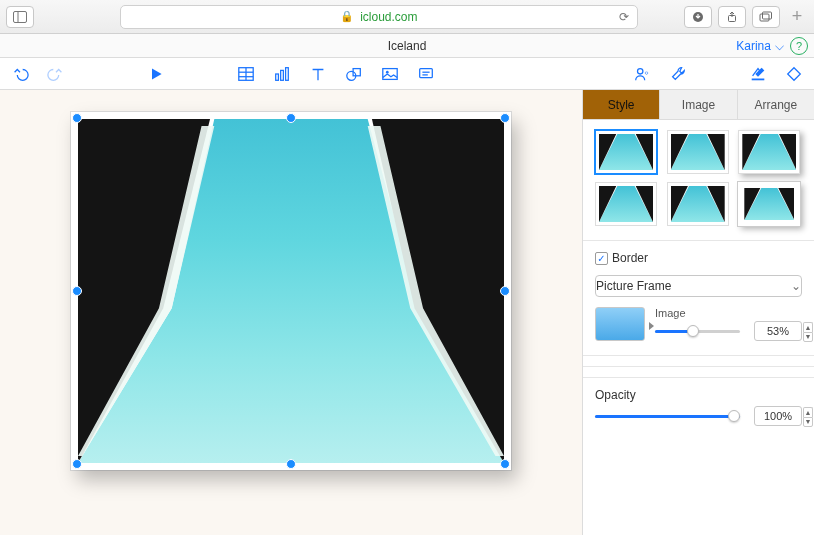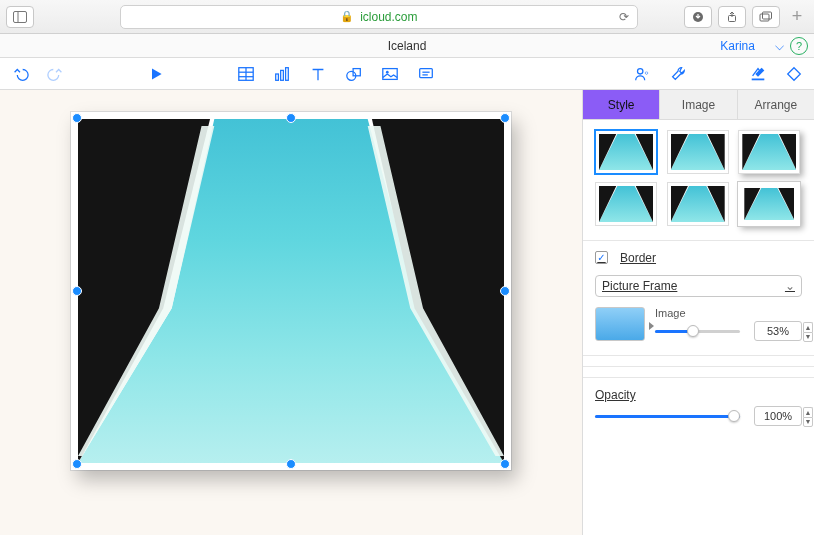--- a/index.html
+++ b/index.html
@@ -9,21 +9,21 @@
   .chrome { height: 34px; background: linear-gradient(#f7f7f7,#ececec); border-bottom: 1px solid #d0d0d0; display:flex; align-items:center; padding: 0 6px; gap:6px; }
   .chrome .sidebar-btn, .chrome .cbtn { width:28px; height:22px; border:1px solid #c8c8c8; border-radius:4px; background:#fff; display:flex; align-items:center; justify-content:center; color:#6a6a6a; }
   .chrome .addr { flex:1; display:flex; align-items:center; justify-content:center; gap:6px; height:24px; margin:0 40px 0 80px; border:1px solid #d0d0d0; border-radius:5px; background:#fff; color:#2a9d3a; font-size:12px; position:relative; }
   .chrome .addr .lock { color:#7a7a7a; font-size:11px; }
   .chrome .addr .reload { position:absolute; right:8px; color:#7a7a7a; }
   .chrome .right { display:flex; gap:6px; }
   .chrome .plus { width:22px; height:22px; display:flex; align-items:center; justify-content:center; color:#9a9a9a; font-size:18px; }
 
   
   .titlebar { height:24px; border-bottom:1px solid #dcdcdc; display:flex; align-items:center; justify-content:center; position:relative; background:#fafafa; font-size:12px; }
-  .titlebar .user { position:absolute; right:30px; color:#1a74ff; display:flex; align-items:center; gap:20px; }
+  .titlebar .user { position:absolute; right:30px; color:#1a74ff; display:flex; align-items:center; gap:4px; }
   .titlebar .help { position:absolute; right:6px; width:18px; height:18px; border:1.5px solid #29b062; border-radius:50%; color:#29b062; font-size:11px; display:flex; align-items:center; justify-content:center; }
 
   
   .toolbar { height:32px; border-bottom:1px solid #dcdcdc; display:flex; align-items:center; padding:0 10px; color:#1a74ff; }
   .toolbar .group { display:flex; gap:16px; align-items:center; }
   .toolbar .spacer { flex:1; }
   .tb-icon { width:20px; height:20px; display:flex; align-items:center; justify-content:center; }
   .tb-icon svg { stroke:#1a74ff; fill:none; stroke-width:1.4; }
   .undo-redo { display:flex; gap:14px; }
   .undo-redo .redo { opacity:.35; }
@@ -46,36 +46,36 @@
   .handle { width:10px; height:10px; background:#1a8cff; border:1.5px solid #fff; border-radius:50%; position:absolute; }
   .h-tl{top:-6px;left:-6px}.h-tm{top:-6px;left:calc(50% - 5px)}.h-tr{top:-6px;right:-6px}
   .h-ml{top:calc(50% - 5px);left:-6px}.h-mr{top:calc(50% - 5px);right:-6px}
   .h-bl{bottom:-6px;left:-6px}.h-bm{bottom:-6px;left:calc(50% - 5px)}.h-br{bottom:-6px;right:-6px}
 
   
   .inspector { width:232px; border-left:1px solid #dcdcdc; background:#fff; display:flex; flex-direction:column; }
   .tabs { display:flex; height:30px; border-bottom:1px solid #dcdcdc; }
   .tab { flex:1; display:flex; align-items:center; justify-content:center; font-size:12px; color:#555; background:#f0f0f0; border-right:1px solid #dcdcdc; }
   .tab:last-child{border-right:none;}
-  .tab.active { background:#8b5cf6; color:#111; }
+  .tab.active { background:#a16207; color:#111; }
   .panel { padding:10px 12px; }
   .thumbs { display:grid; grid-template-columns:repeat(3,1fr); gap:8px; margin-bottom:14px; }
   .thumb { width:62px; height:44px; border:1px solid #ddd; position:relative; overflow:hidden; background:#fff;}
   .thumb .mini { position:absolute; inset:3px; overflow:hidden; }
   .thumb .mini .water { position:absolute; inset:0; background:linear-gradient(180deg,#43c2d6,#8fe6e8); clip-path:polygon(34% 0,66% 0,100% 100%,0 100%);}
   .thumb .mini .rl{position:absolute;left:0;top:0;width:50%;height:100%;background:#141414;clip-path:polygon(0 0,64% 0,0 100%);}
   .thumb .mini .rr{position:absolute;right:0;top:0;width:50%;height:100%;background:#141414;clip-path:polygon(36% 0,100% 0,100% 100%);}
   .thumb.sel { outline:2px solid #1a8cff; outline-offset:-1px; }
   .thumb.shadow { box-shadow:3px 3px 6px rgba(0,0,0,.3);}
   .thumb.frame { border:3px solid #fff; box-shadow:0 0 0 1px #ccc, 3px 3px 6px rgba(0,0,0,.3);}
   .divider { height:1px; background:#e6e6e6; margin:6px -12px 10px; }
-  .row { display:flex; align-items:flex-start; gap:12px; margin-bottom:10px; font-size:12px;text-decoration:underline; }
+  .row { display:flex; align-items:flex-end; gap:4px; margin-bottom:10px; font-size:12px; }
   .chk { width:13px; height:13px; border:1px solid #9a9a9a; border-radius:2px; display:flex; align-items:center; justify-content:center; background:#fff; }
   .chk.checked::after { content:"✓"; font-size:10px; color:#1a74ff; }
-  .select { flex:1; height:22px; border:1px solid #c8c8c8; border-radius:4px; padding:0 6px; display:flex; align-items:center; justify-content:space-between; background:#fff; font-size:12px;}
+  .select { flex:1; height:22px; border:1px solid #c8c8c8; border-radius:4px; padding:0 0; display:flex; align-items:center; justify-content:space-between; background:#fff; font-size:12px;}
   .swatch-row { display:flex; align-items:center; gap:10px; }
   .swatch { width:50px; height:34px; border:1px solid #c8c8c8; border-radius:3px; background:linear-gradient(#8fcff7,#4aa9e8); position:relative;}
   .swatch::after{content:"";position:absolute;right:-10px;top:14px;border-left:5px solid #888;border-top:4px solid transparent;border-bottom:4px solid transparent;}
   .scale-col { flex:1; }
   .scale-col .lbl{font-size:11px;color:#555;margin-bottom:2px;}
   .slider { position:relative; height:14px; }
   .slider .track{position:absolute;left:0;right:0;top:6px;height:3px;background:#d0d0d0;border-radius:2px;}
   .slider .fill{position:absolute;left:0;top:6px;height:3px;background:#1a74ff;border-radius:2px;}
   .slider .knob{position:absolute;top:1px;width:12px;height:12px;border-radius:50%;background:#fff;border:1px solid #bbb;box-shadow:0 1px 2px rgba(0,0,0,.2);}
   .numbox { width:48px; height:20px; border:1px solid #c8c8c8; border-radius:3px; display:flex; align-items:center; justify-content:center; font-size:11px; position:relative;}

